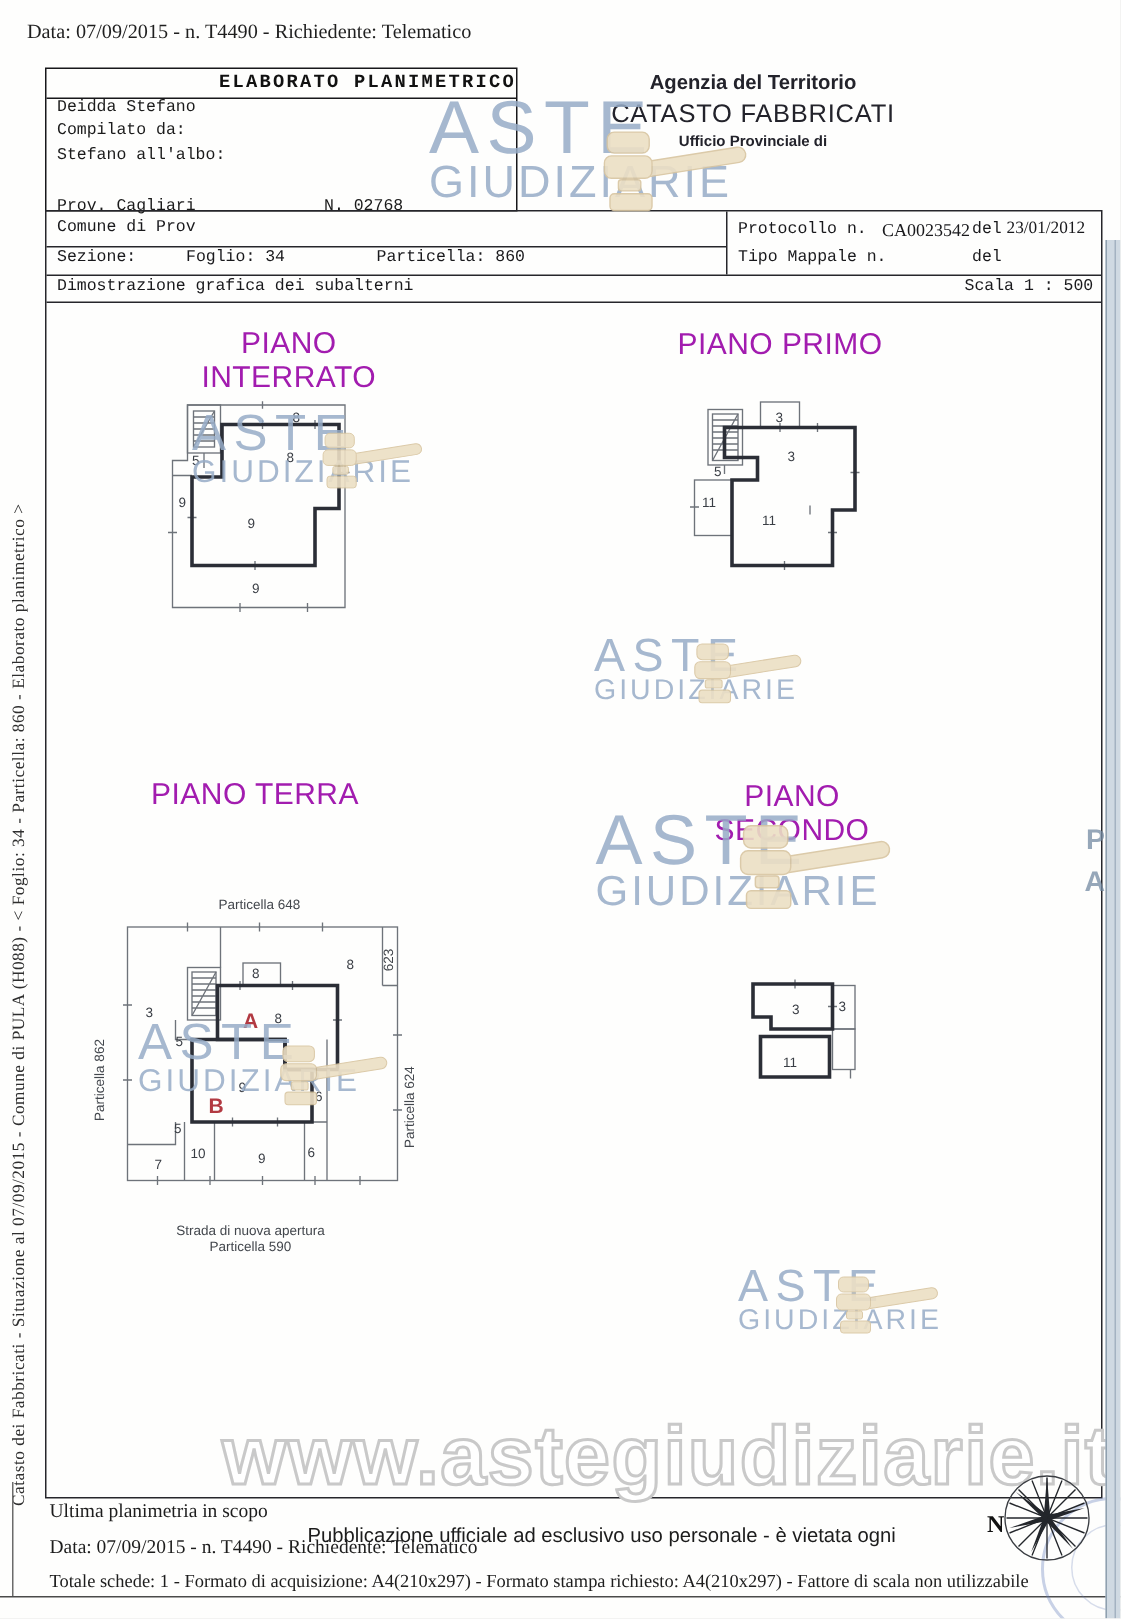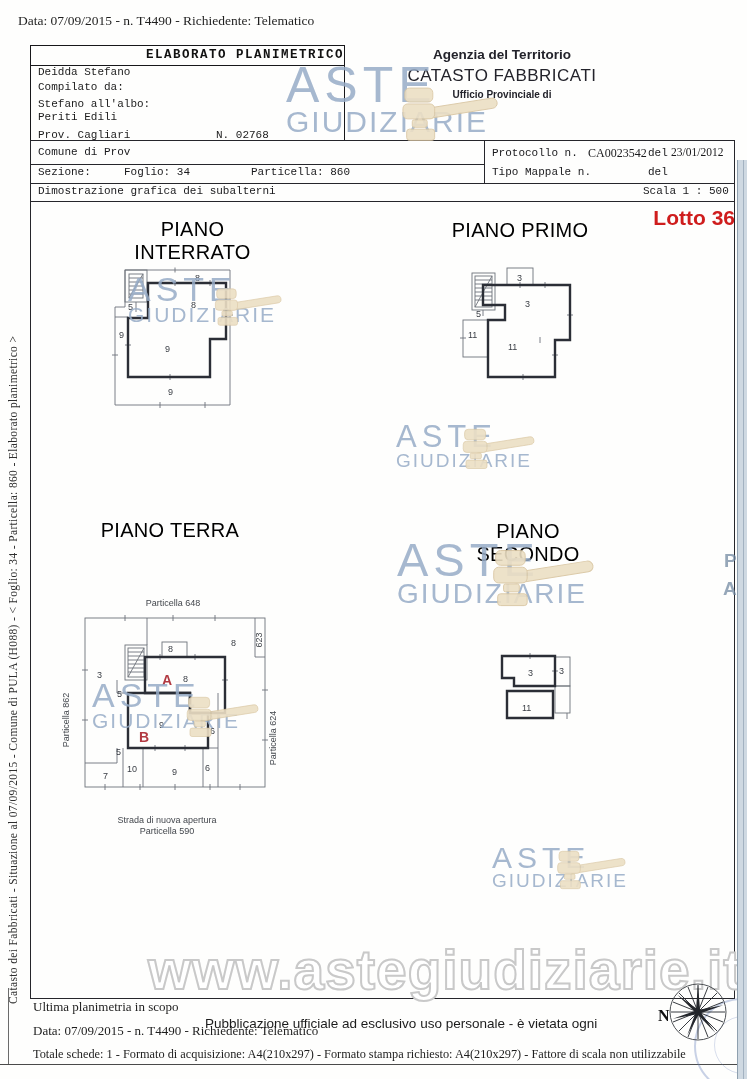--- a/index.html
+++ b/index.html
@@ -21,21 +21,21 @@
   #agency .a4{font-size:15px;font-weight:bold;margin-top:2px}
 
   
   #frame{left:30px;top:140px;width:703px;height:857px;border:1.6px solid #26262b;z-index:1}
   #frame .hline1{position:absolute;left:0;top:23px;width:453px;border-top:1.2px solid #26262b}
   #frame .hline2{position:absolute;left:0;top:42px;width:100%;border-top:1.2px solid #26262b}
   #frame .hline3{position:absolute;left:0;top:60px;width:100%;border-top:1.2px solid #26262b}
   #frame .vprot{position:absolute;left:453px;top:0;height:42px;border-left:1.4px solid #26262b}
   .cellt{position:absolute;font-size:11px;color:#19191c;white-space:nowrap}
 
-  .ptitle{font-size:20px;color:#000000;letter-spacing:.3px;text-align:center;z-index:3}
+  .ptitle{font-size:20px;color:#a21caf;letter-spacing:.3px;text-align:center;z-index:3}
   #lotto{left:600px;top:206px;width:135px;text-align:right;font-size:21px;font-weight:bold;color:#cf1d1d;z-index:3}
 
   
   .plan{z-index:2}
   .plan .thin{stroke:#6e737a;stroke-width:.9;fill:none}
   .plan .thick{stroke:#2b2e36;stroke-width:2.4;fill:none;stroke-linejoin:miter}
   .plan text{font-family:"Liberation Sans","DejaVu Sans",sans-serif;fill:#3a3e45;font-size:9px}
   .plan text.unit{fill:#b23a42;font-size:14px;font-weight:bold}
   .plan text.parc{fill:#43474d;font-size:9px}
 
@@ -80,22 +80,21 @@
     </defs>
   </svg>
 
   <div class="abs serif" style="left:18px;top:13px;font-size:13.5px;color:#1f1f1f">Data: 07/09/2015 - n. T4490 - Richiedente: Telematico</div>
 
   <div class="abs mono" id="elaborato">
     <div class="ttl">ELABORATO PLANIMETRICO</div>
     <div class="row">Deidda Stefano</div>
     <div class="row" style="margin-top:2px">Compilato da:</div>
     <div class="row" style="margin-top:4px">Stefano all'albo:</div>
-    <div class="row">Periti Edili</div>
-    <div class="row" style="margin-top:5px;position:relative">
+    <div class="row" style="margin-top:21px;position:relative">
       <span>Prov. Cagliari</span>
       <span style="position:absolute;left:185px">N. 02768</span>
     </div>
   </div>
 
   <div class="abs" id="agency">
     <div class="a1">Agenzia del Territorio</div>
     <div class="a2">CATASTO FABBRICATI</div>
     <div class="a3">Ufficio Provinciale di</div>
   </div>
@@ -112,21 +111,20 @@
     <span class="cellt mono" style="left:461px;top:6px">Protocollo n.</span>
     <span class="cellt serif" style="left:557px;top:5px;font-size:12px">CA0023542</span>
     <span class="cellt mono" style="left:617px;top:6px">del</span>
     <span class="cellt serif" style="left:640px;top:5px;font-size:11.5px">23/01/2012</span>
     <span class="cellt mono" style="left:461px;top:25px">Tipo Mappale n.</span>
     <span class="cellt mono" style="left:617px;top:25px">del</span>
     <span class="cellt mono" style="left:7px;top:44px">Dimostrazione grafica dei subalterni</span>
     <span class="cellt mono" style="left:612px;top:44px">Scala 1 : 500</span>
   </div>
 
-  <div class="abs" id="lotto">Lotto 36</div>
 
   <div class="abs ptitle" style="left:100px;top:218px;width:185px">PIANO INTERRATO</div>
   <div class="abs ptitle" style="left:440px;top:219px;width:160px">PIANO PRIMO</div>
   <div class="abs ptitle" style="left:100px;top:519px;width:140px">PIANO TERRA</div>
   <div class="abs ptitle" style="left:442px;top:520px;width:172px">PIANO SECONDO</div>
 
   <svg class="abs plan" style="left:100px;top:255px" width="180" height="160" viewBox="0 0 180 160">
     <path class="thin" d="M25,15 H130 V150 H15 V52 H25 Z"></path>
     <rect class="thin" x="25" y="15" width="22" height="32"></rect>
     <rect class="thin" x="29" y="19" width="14" height="24"></rect>

